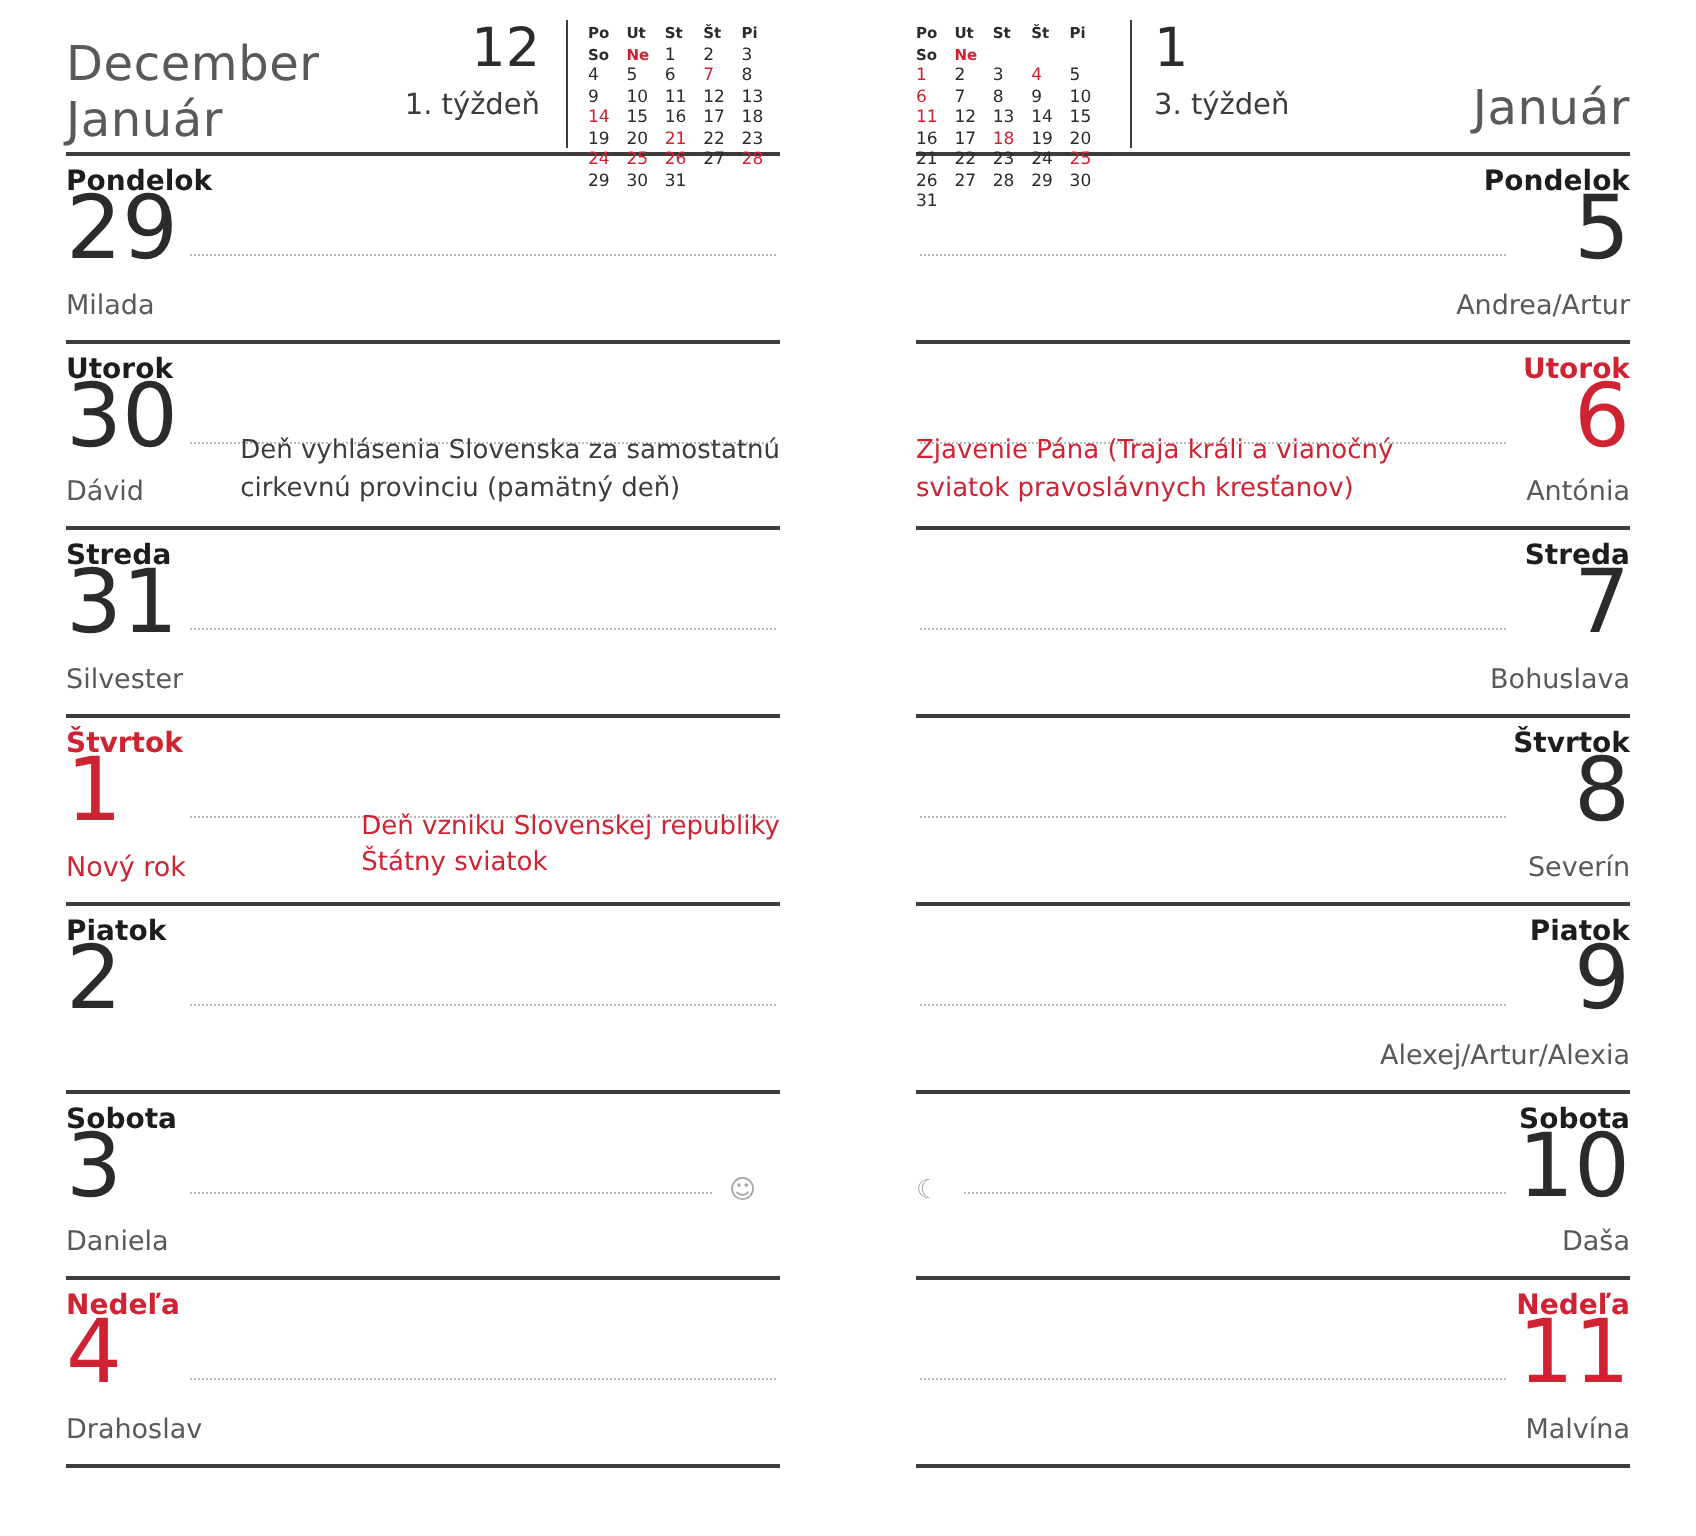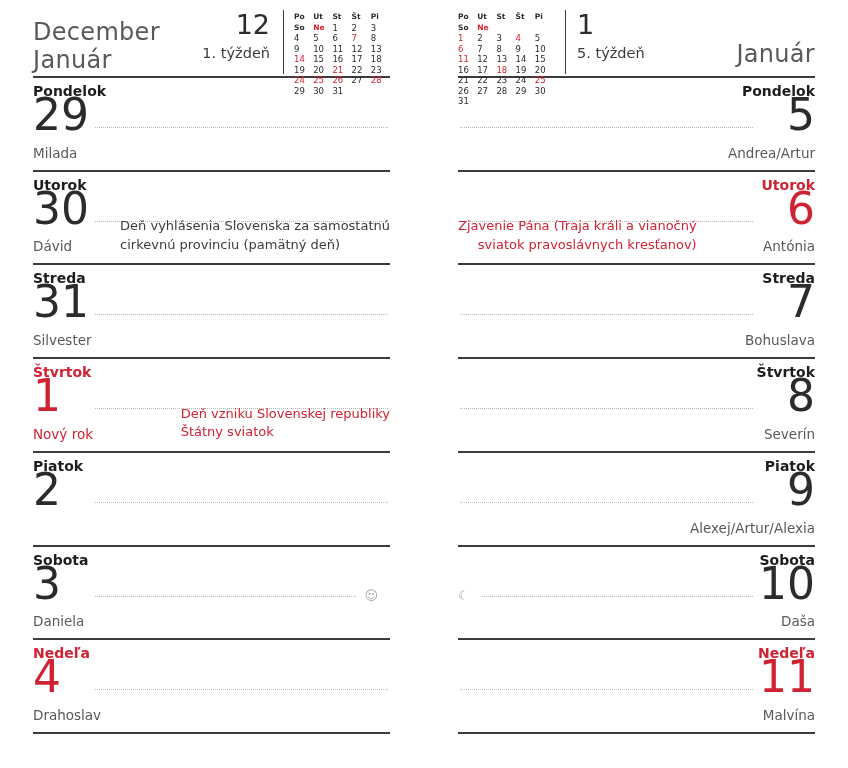--- a/index.html
+++ b/index.html
@@ -57,21 +57,21 @@
   .day-line{position:absolute;top:49px;border-top:1px dotted var(--dotted);}
   .page--left .day-line{left:62px;right:2px;}
   .page--right .day-line{left:2px;right:62px;}
   .page--left .day.has-moon .day-line{right:34px;}
   .page--right .day.has-moon .day-line{left:24px;}
   .day-name{position:absolute;bottom:9px;font-size:13.5px;color:var(--gray);}
   .page--left .day-name{left:0;margin-top:19px;}
   .page--right .day-name{right:0;}
   .note{position:absolute;bottom:9px;font-size:13px;line-height:18.5px;color:var(--line);}
   .page--left .note{right:0;text-align:left;}
-  .page--right .note{left:0;text-align:right;}
+  .page--right .note{left:0;text-align:left;}
   .note.red{color:var(--red);}
   .moon{position:absolute;top:42px;font-size:13px;line-height:13px;color:var(--moon);}
   .page--left .moon{right:12px;}
   .page--right .moon{left:0;}
   .red-day .day-label,.red-day .day-num{color:var(--red);}
 </style>
 </head>
 <body>
 
 <div class="sheet">
@@ -241,21 +241,21 @@
           <span class="c">27</span>
           <span class="c">28</span>
           <span class="c">29</span>
           <span class="c">30</span>
           <span class="c">31</span>
           <span class="c"></span>
         </div>
       <div class="vdiv"></div>
       <div class="weekblock">
         <div class="mnum">1</div>
-        <div class="wlabel">5. týždeň</div>
+        <div class="wlabel">3. týždeň</div>
       </div>
       <div class="title">
         <div>Január</div>
       </div>
     </div>
     <div class="days">
   <div class="day">
     <div class="day-label">Pondelok</div>
     <div class="day-num">5</div>
     <div class="day-line"></div>

